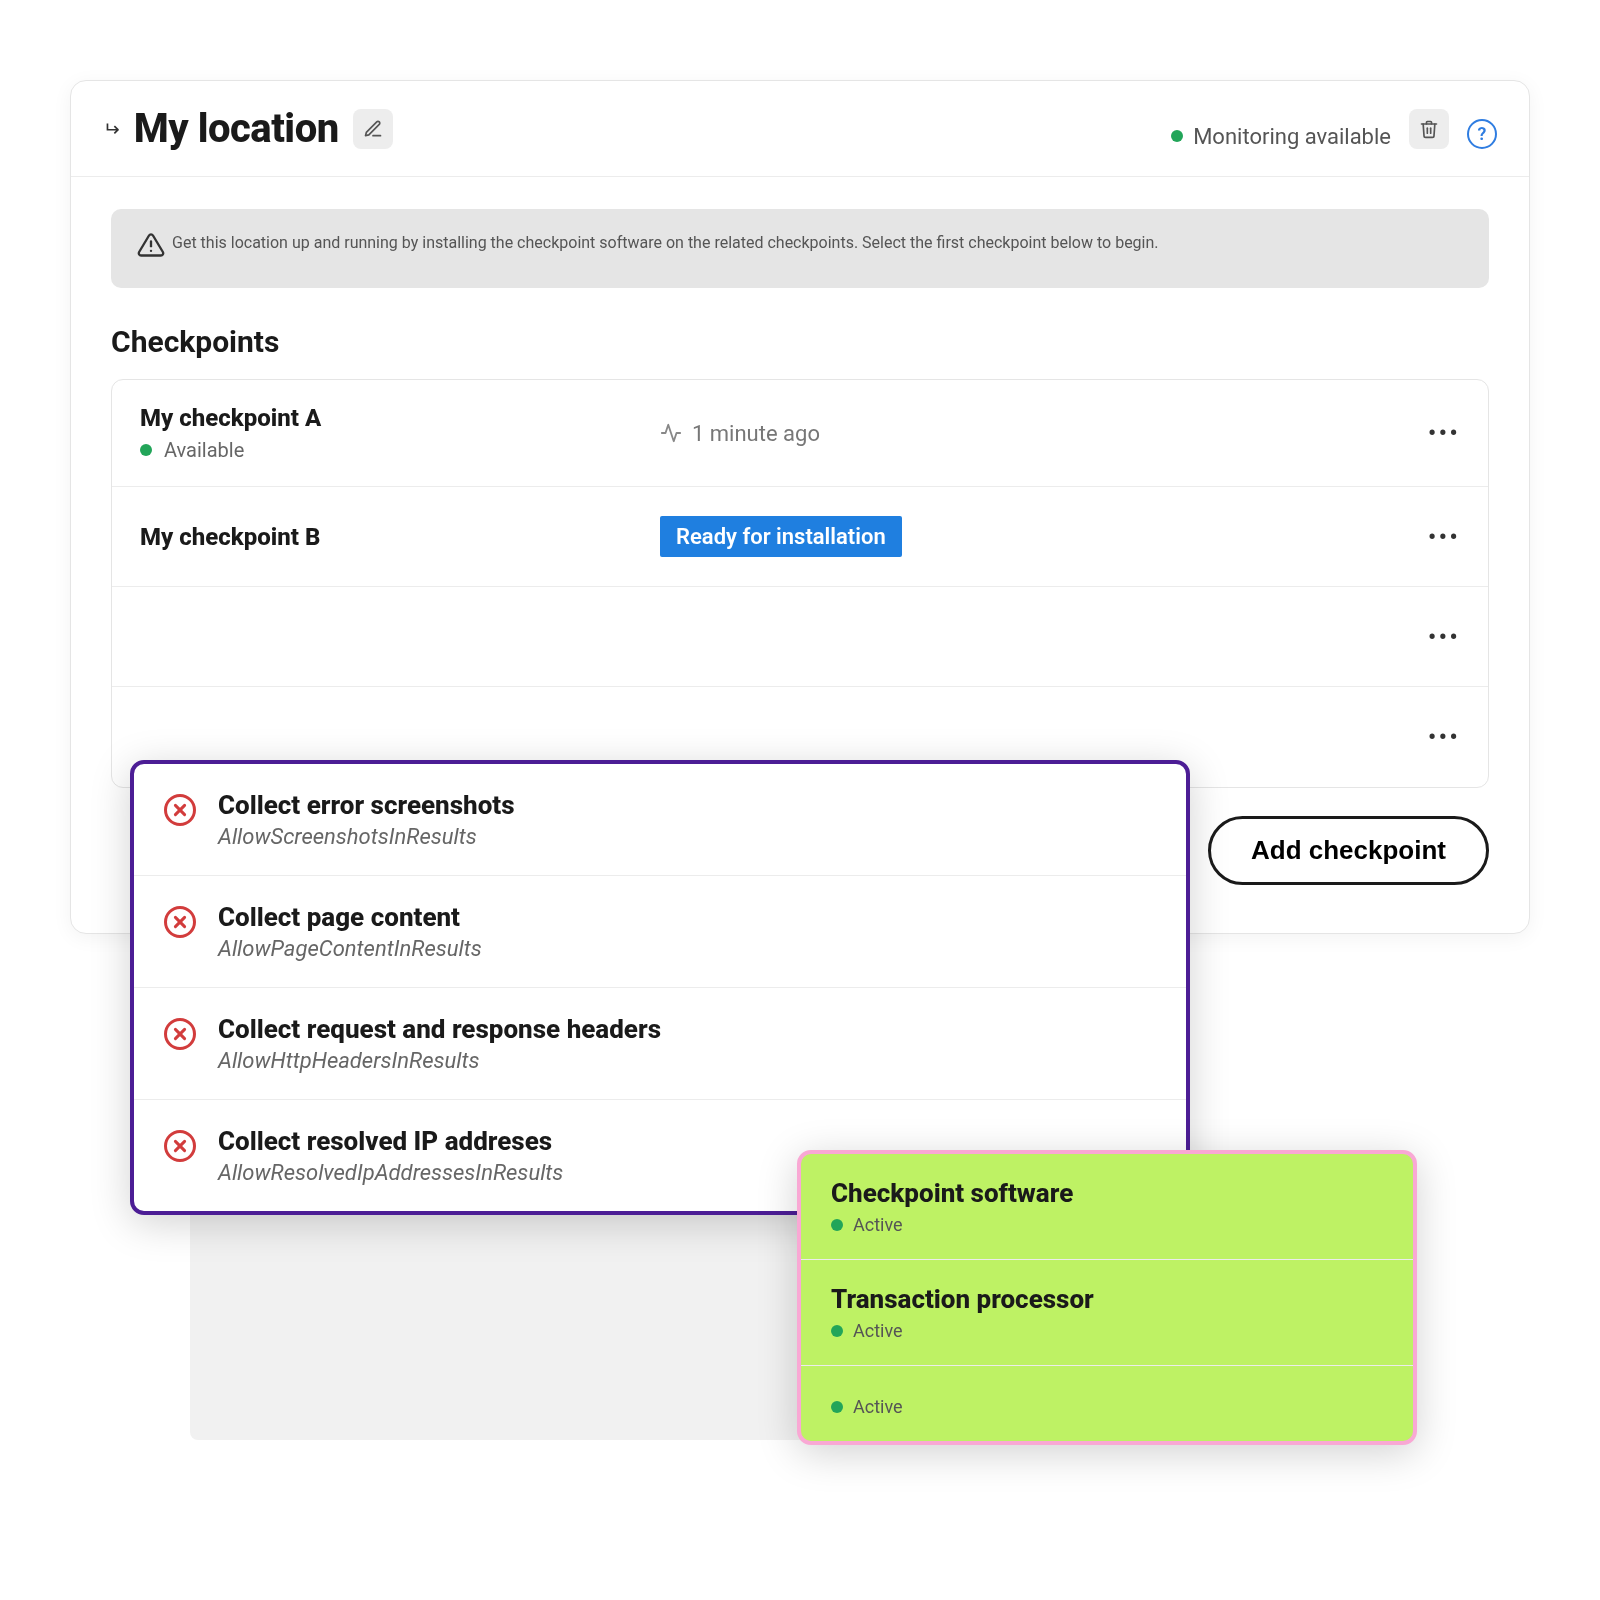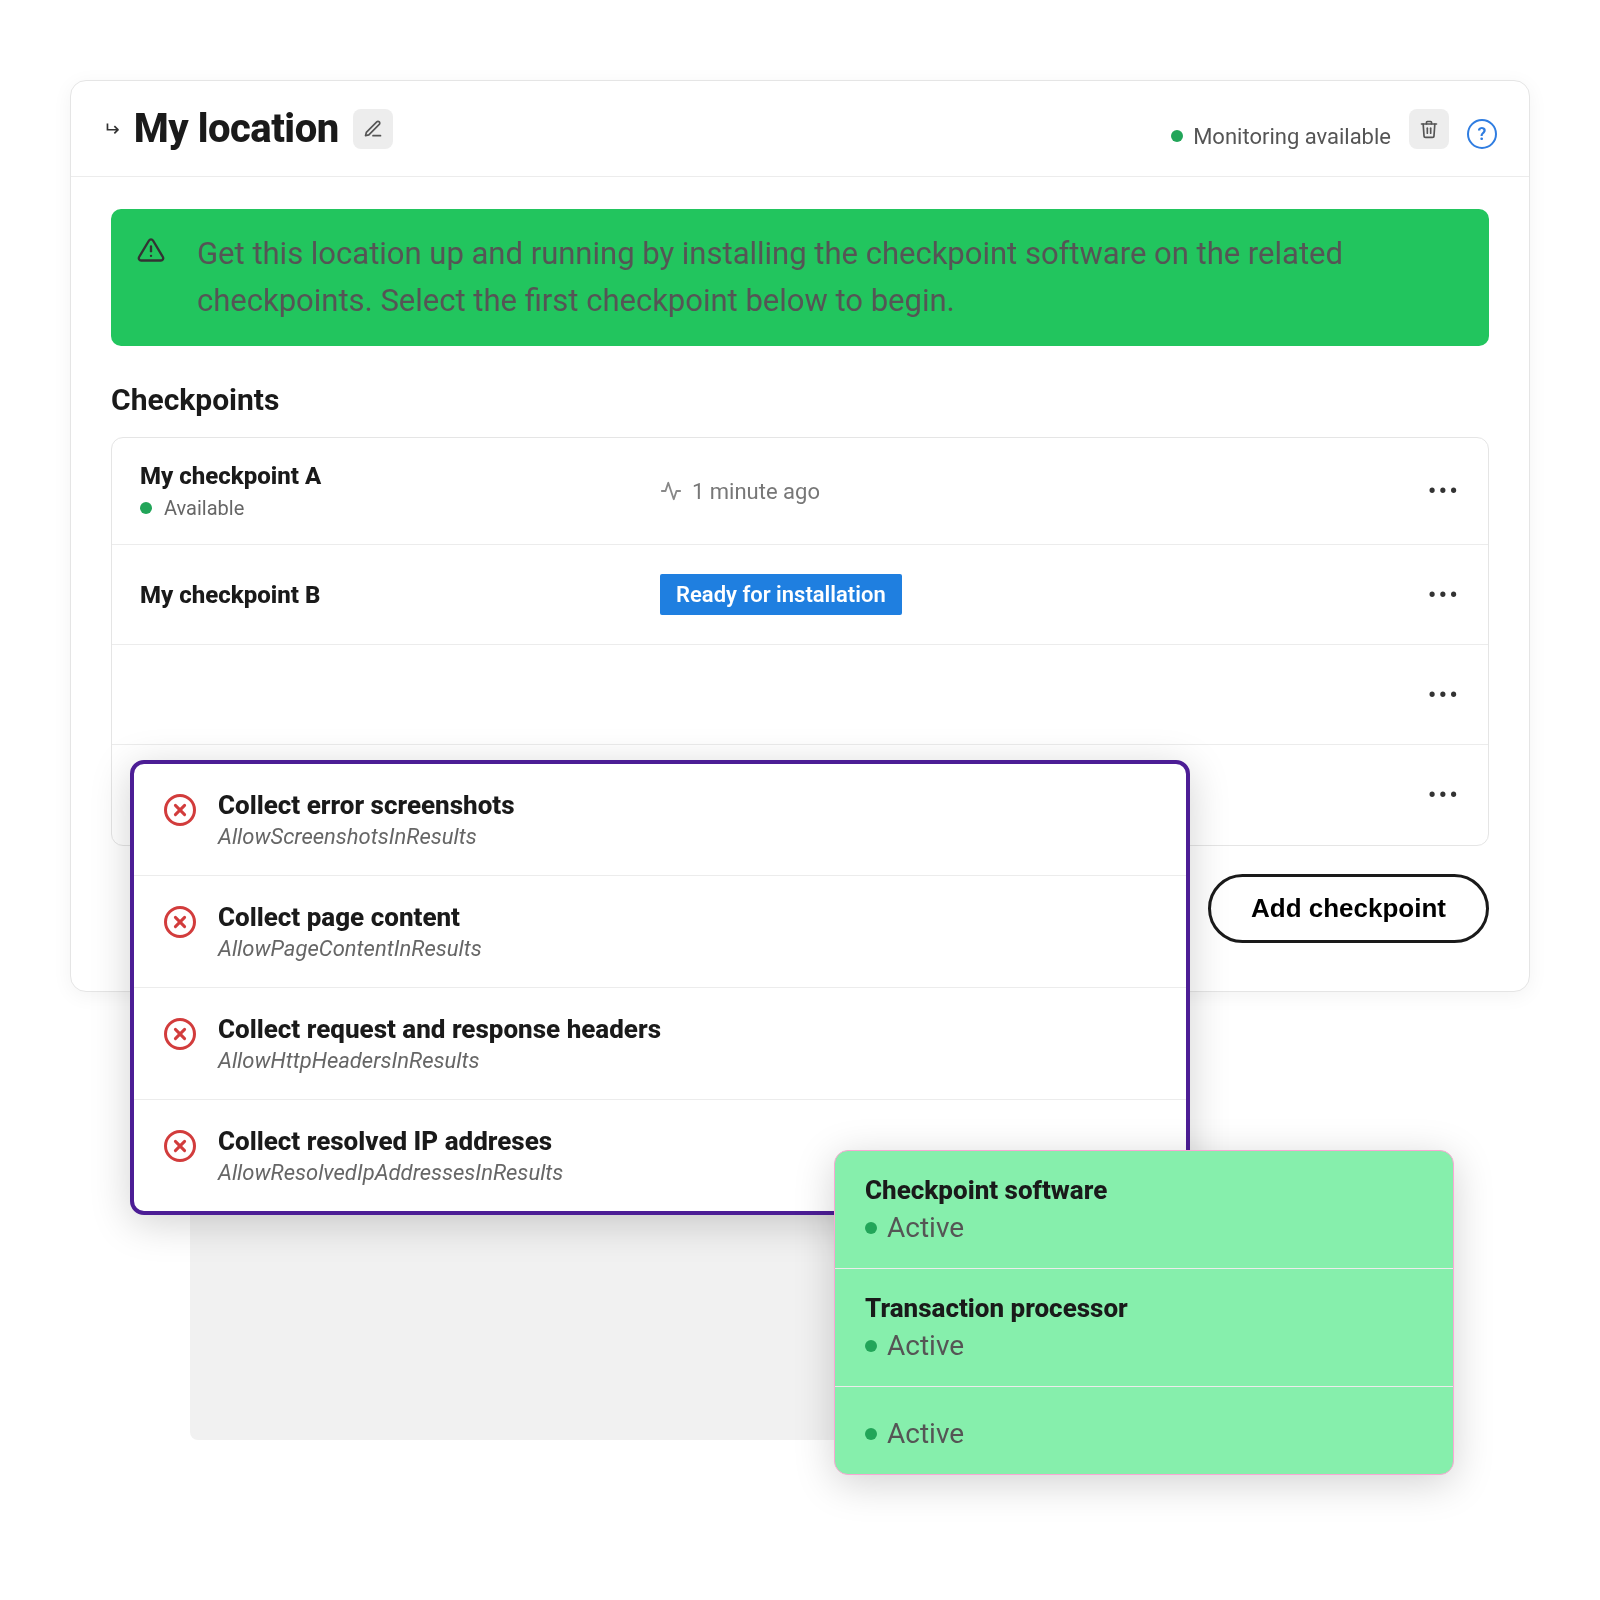--- a/index.html
+++ b/index.html
@@ -80,27 +80,27 @@
     border-radius: 50%;
     color: #2f7de1;
     display: flex; align-items: center; justify-content: center;
     font-size: 18px;
     font-weight: 600;
   }
   .body {
     padding: 32px 40px 48px 40px;
   }
   .info-banner {
-    background: #22c55e;
+    background: #e5e5e5;
     border-radius: 10px;
     padding: 22px 26px;
     display: flex;
-    gap: 32px;
+    gap: 7px;
     align-items: flex-start;
-    font-size: 31px;
+    font-size: 16px;
     color: #555;
     line-height: 1.5;
   }
   .warn-icon svg { width: 28px; height: 28px; }
   .section-title {
     font-size: 30px;
     font-weight: 700;
     margin-top: 36px;
     margin-bottom: 20px;
   }
@@ -218,41 +218,41 @@
   .collect-sub {
     font-size: 22px;
     font-style: italic;
     color: #666;
     margin-top: 4px;
   }
 
   
   .popover-status {
     position: absolute;
-    left: 764px;
+    left: 727px;
     top: 1070px;
     width: 620px;
-    background: #86efac;
+    background: #bef264;
     border-radius: 14px;
     box-shadow: 0 8px 40px rgba(0,0,0,0.18);
-    border: 1px solid #f9a8d4;
+    border: 4px solid #f9a8d4;
     z-index: 6;
   }
   .status-row {
     padding: 24px 30px;
     border-bottom: 1px solid #ececec;
   }
   .status-row:last-child { border-bottom: none; }
   .status-title {
     font-size: 26px;
     font-weight: 800;
   }
   .status-sub {
     display: flex; align-items: center; gap: 10px;
-    font-size: 28px;
+    font-size: 18px;
     color: #555;
     margin-top: 6px;
   }
 </style>
 </head>
 <body>
 
 <div class="canvas">
 
   <div class="under-shadow"></div>

